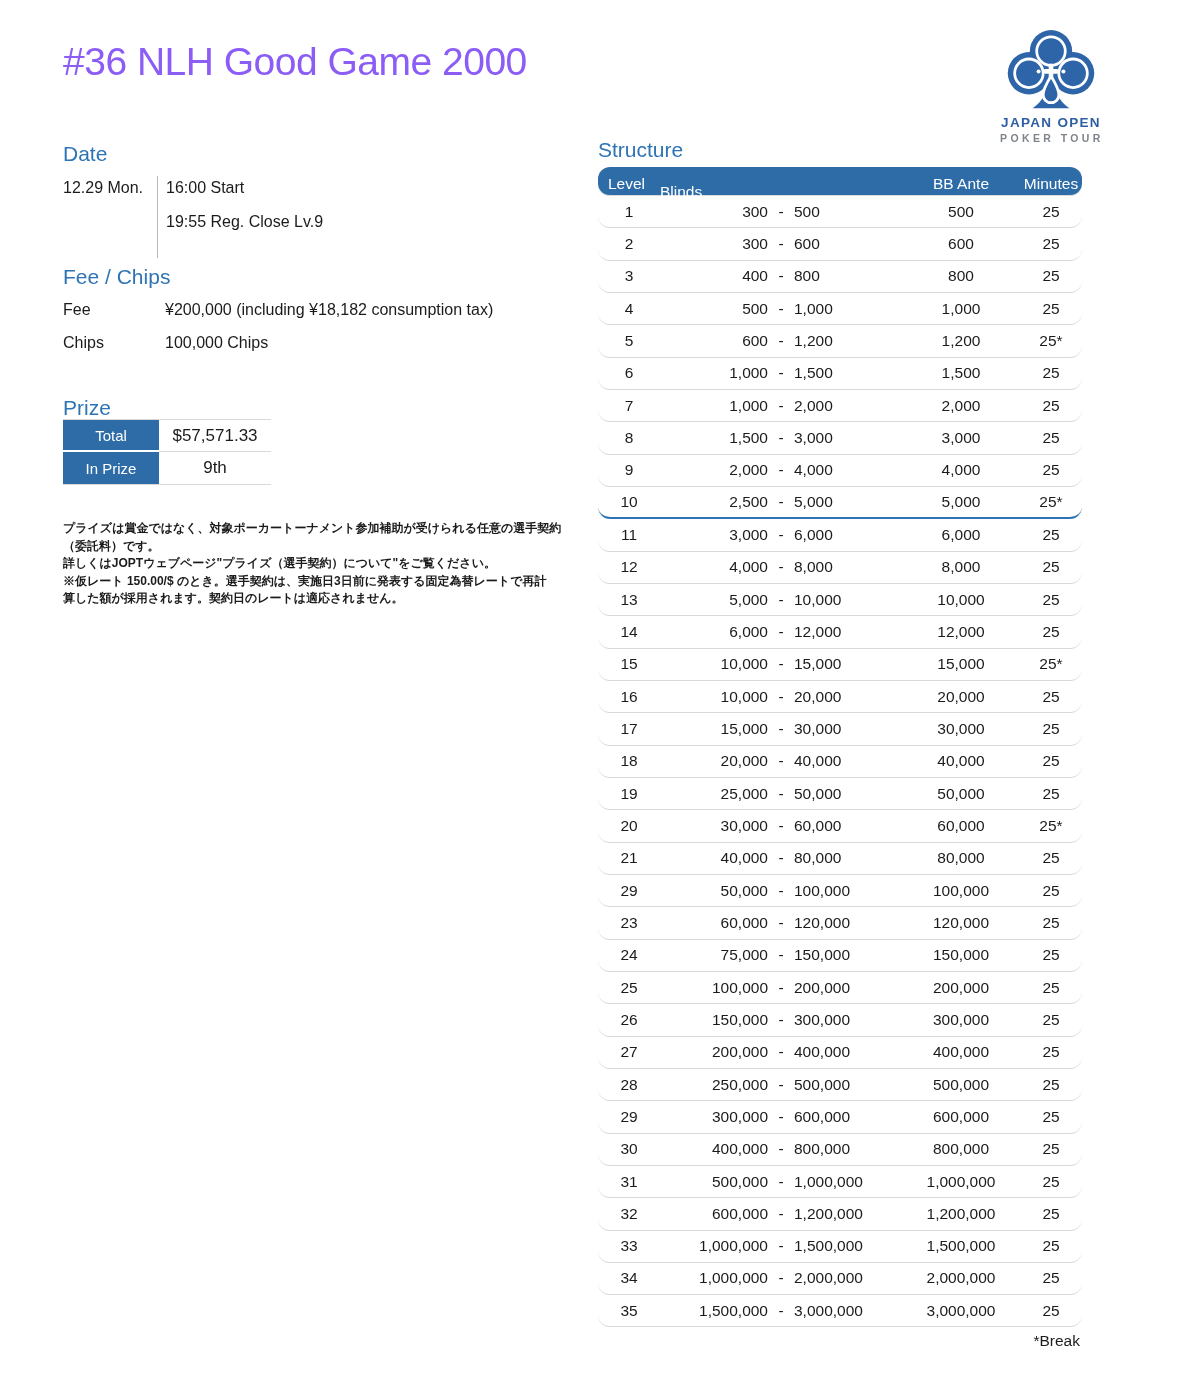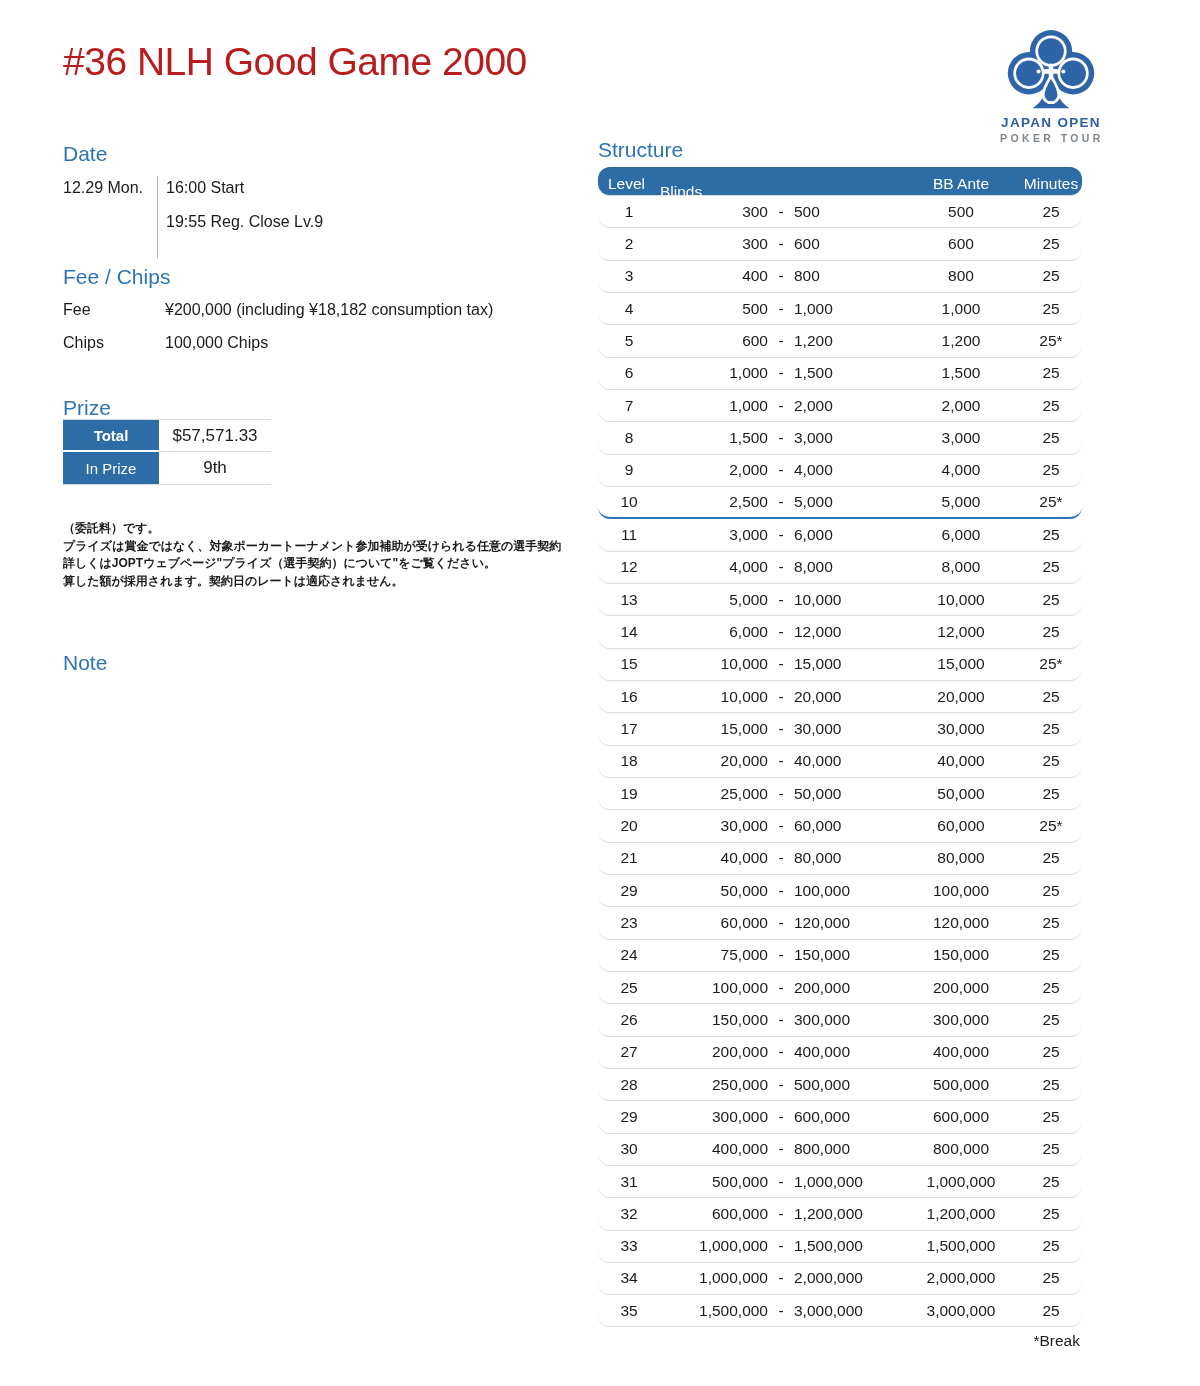--- a/index.html
+++ b/index.html
@@ -4,21 +4,21 @@
 <style>
   html,body{margin:0;padding:0;}
   body{
     width:1200px;height:1386px;background:#ffffff;position:relative;
     font-family:"Liberation Sans",sans-serif;color:#1b1b1b;
     -webkit-font-smoothing:antialiased;
   }
   .page{position:absolute;inset:0;overflow:hidden;}
 
   
-  .title{position:absolute;left:63px;top:40px;margin:0;font-size:39px;font-weight:400;color:#b91c1c;letter-spacing:-0.5px;}
+  .title{position:absolute;left:63px;top:40px;margin:0;font-size:39px;font-weight:400;color:#8b5cf6;letter-spacing:-0.5px;}
 
   
   .logo{position:absolute;left:1000px;top:28px;width:102px;text-align:center;}
   .logo svg{width:92px;height:85px;display:block;margin:0 auto;}
   .logo .l1{font-size:13.5px;font-weight:bold;color:#2E5FA3;letter-spacing:1.3px;margin-top:2px;white-space:nowrap;}
   .logo .l2{font-size:10.5px;font-weight:bold;color:#7E848C;letter-spacing:3.4px;margin-top:2px;white-space:nowrap;}
 
   h2{font-size:21px;font-weight:400;color:#2E74B5;margin:0;line-height:22px;}
 
   
@@ -36,21 +36,21 @@
   .kv{display:flex;font-size:16px;line-height:18px;}
   .kv .k{width:102px;flex:0 0 102px;}
   .kv1{margin-top:13px;}
   .kv2{margin-top:15px;}
 
   .sec-prize{top:258px;}
   .prize-grid{width:208px;border-top:1px solid #d9d9d9;border-bottom:1px solid #d9d9d9;}
   .prow{display:flex;height:32px;}
   .prow .pl{width:96px;flex:0 0 96px;background:#2E6CA8;color:#fff;display:flex;align-items:center;justify-content:center;font-size:15px;box-sizing:border-box;}
   .prow .pv{flex:1;display:flex;align-items:center;justify-content:center;font-size:17px;box-sizing:border-box;}
-  .prow.first .pl{border-bottom:2px solid #ffffff;font-weight:bold;}
+  .prow.first .pl{border-bottom:2px solid #ffffff;}
   .prow.first .pv{border-bottom:1px solid #d9d9d9;}
 
   .sec-disc{top:381px;font-size:12px;font-weight:600;line-height:17.5px;color:#1b1b1b;white-space:nowrap;}
 
   .sec-note{top:513px;}
   .note-lines{margin-top:9px;font-size:15px;font-weight:600;line-height:26px;white-space:nowrap;}
 
   
   .right{position:absolute;left:598px;top:139px;width:484px;}
   .grid6{display:grid;grid-template-columns:62px 108px 26px 108px 118px 62px;align-items:center;border-radius:12px;}
@@ -137,28 +137,28 @@
           <div class="pv">$57,571.33</div>
         </div>
         <div class="prow">
           <div class="pl">In Prize</div>
           <div class="pv">9th</div>
         </div>
       </div>
     </section>
 
     <section class="sec sec-disc" id="disclaimer">
+        <div>プライズは賞金ではなく、対象ポーカートーナメント参加補助が受けられる任意の選手契約</div>
         <div>（委託料）です。</div>
-        <div>プライズは賞金ではなく、対象ポーカートーナメント参加補助が受けられる任意の選手契約</div>
         <div>詳しくはJOPTウェブページ"プライズ（選手契約）について"をご覧ください。</div>
+        <div>※仮レート 150.00/$ のとき。選手契約は、実施日3日前に発表する固定為替レートで再計</div>
         <div>算した額が採用されます。契約日のレートは適応されません。</div>
       </section>
 
     <section class="sec sec-note">
-      <h2>Note</h2>
     </section>
 
   </div>
 
   <div class="right">
     <h2>Structure</h2>
 
     <div class="grid6 shead">
       <div class="h-level">Level</div>
       <div class="h-blinds">Blinds</div>

